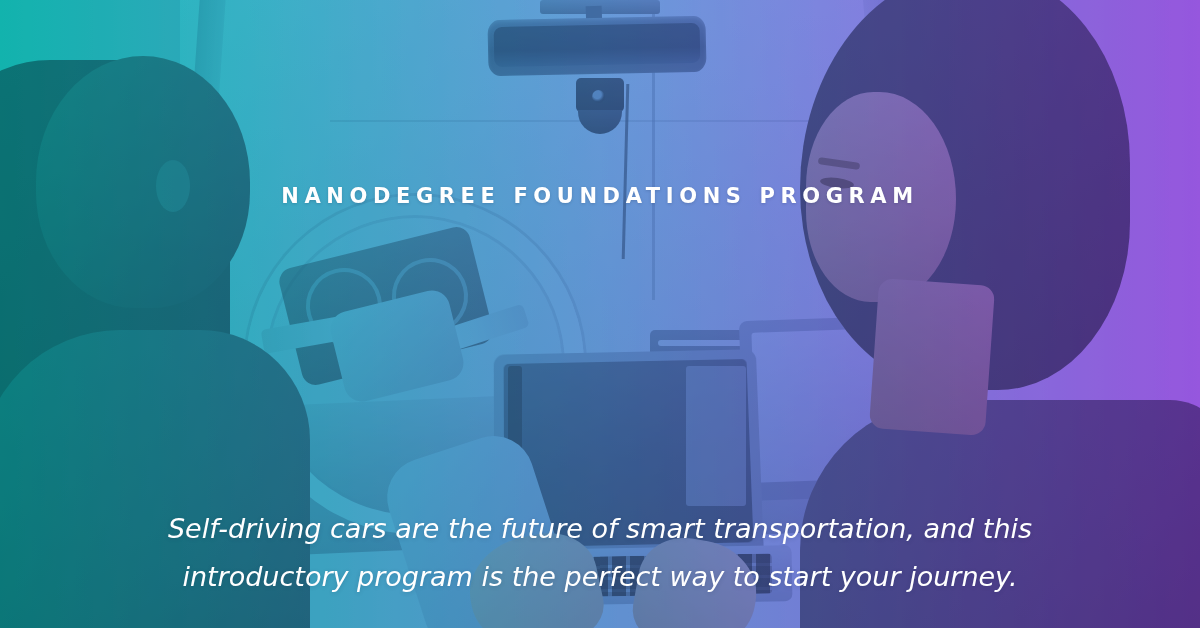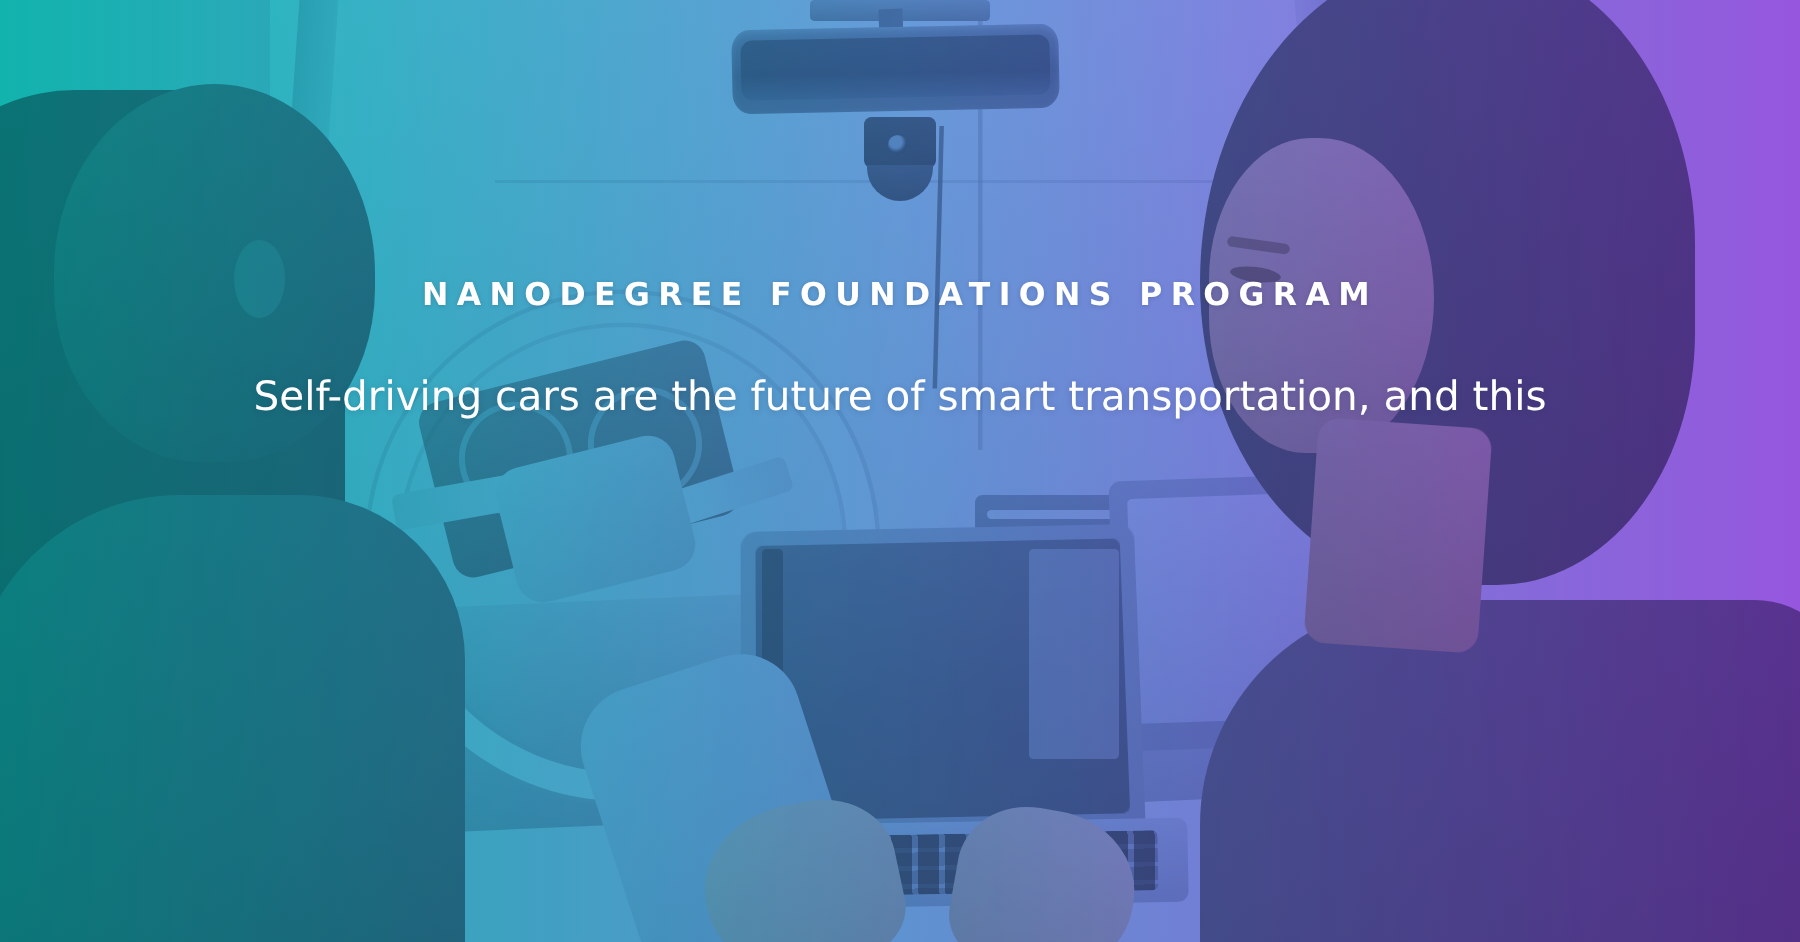--- a/index.html
+++ b/index.html
@@ -395,21 +395,21 @@
     opacity: .34;
   }
 
   
   .content {
     position: absolute;
     inset: 0;
     display: flex;
     flex-direction: column;
     align-items: center;
-    justify-content: flex-start;
+    justify-content: space-between;
     text-align: center;
     color: #ffffff;
   }
 
   .eyebrow {
     margin-top: 186px;
     font-size: 21px;
     font-weight: 700;
     letter-spacing: 5.6px;
     line-height: 1;
@@ -429,21 +429,21 @@
   }
 
   .subcopy {
     margin-top: 34px;
     width: 880px;
     font-size: 27px;
     font-weight: 400;
     line-height: 48px;
     text-shadow: 0 1px 4px rgba(30,50,80,.20);
   }
-  .subcopy .line { display: block; }
+  .subcopy .line { display: block; font-style: italic; }
 </style>
 </head>
 <body>
 
 <div id="hero-banner">
 
   <div class="photo-layer">
 
     <div class="windshield"></div>
     <div class="windshield-pillar-l"></div>
@@ -508,16 +508,17 @@
 
   <div class="tint-layer" id="tint-multiply" style="background: linear-gradient(90deg, rgb(15, 184, 168) 0%, rgb(91, 143, 212) 50%, rgb(155, 79, 232) 100%);"></div>
   <div class="tint-layer screen-pass" id="tint-screen" style="background: linear-gradient(90deg, rgb(15, 184, 168) 0%, rgb(91, 143, 212) 50%, rgb(155, 79, 232) 100%);"></div>
 
   <div class="content" style="color: rgb(255, 255, 255);">
     <div class="eyebrow">NANODEGREE FOUNDATIONS PROGRAM</div>
 
 
     <p class="subcopy">
       <span class="line">Self-driving cars are the future of smart transportation, and this</span>
+      <span class="line">introductory program is the perfect way to start your journey.</span>
     </p>
   </div>
 
 </div>
 
 </body></html>

